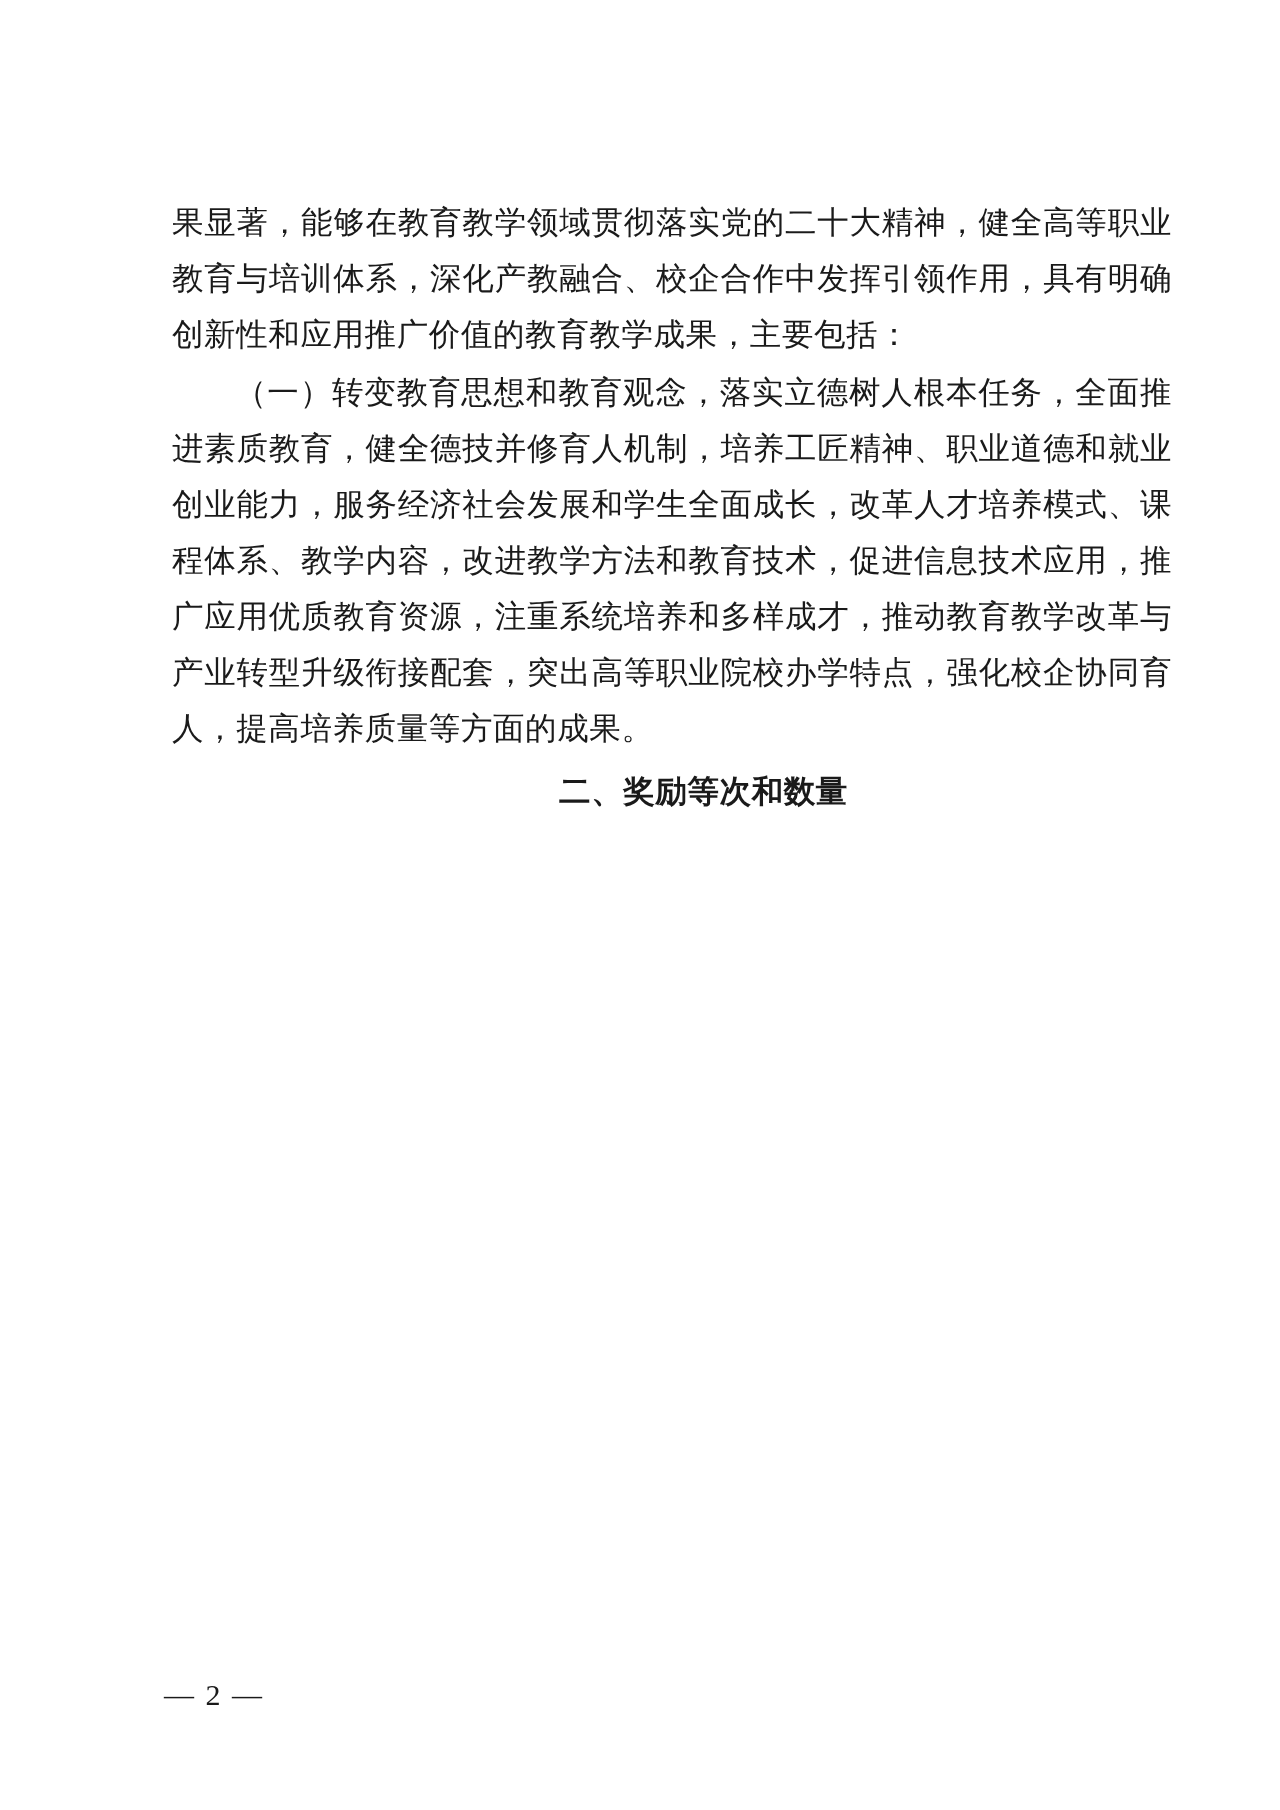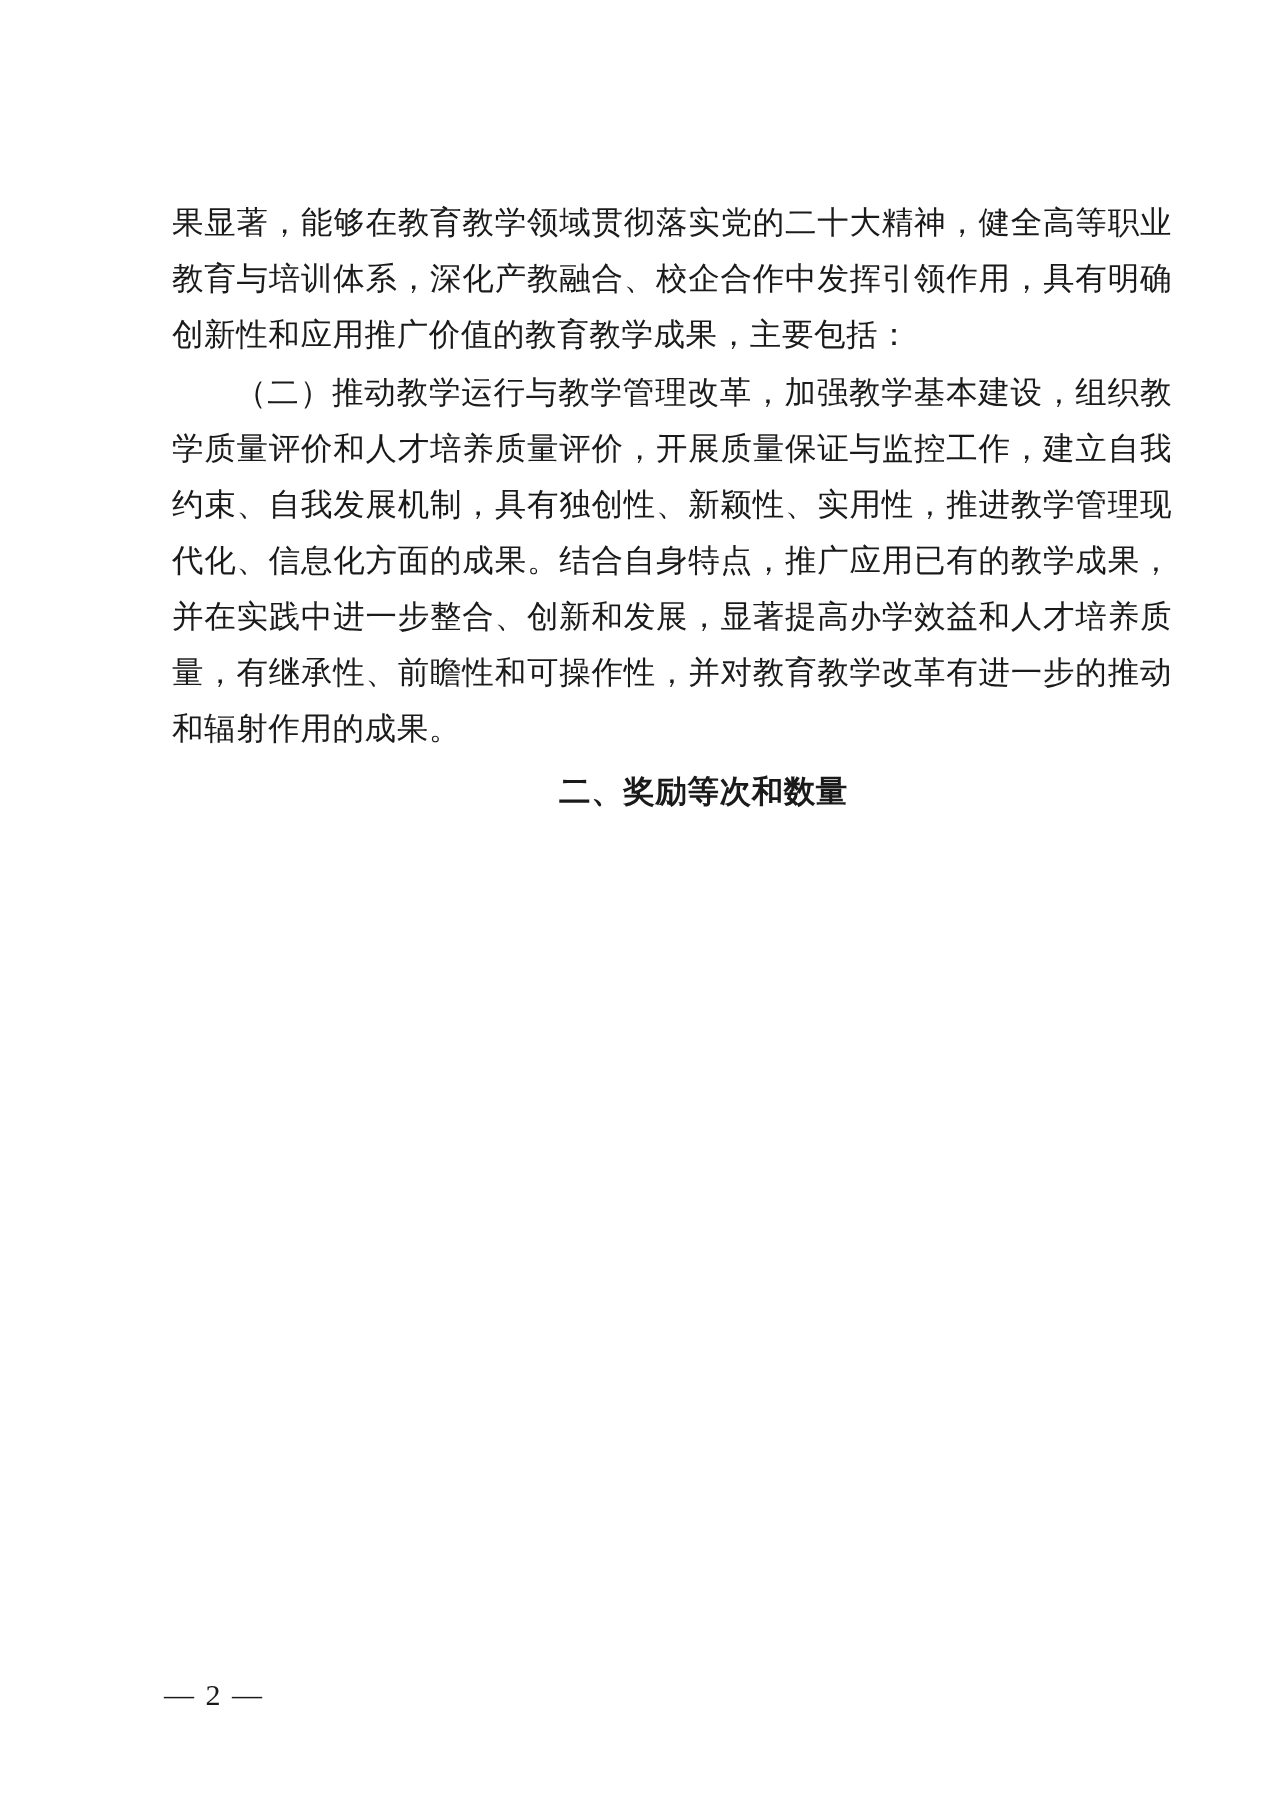--- a/index.html
+++ b/index.html
@@ -65,20 +65,20 @@
     color: #1a1a1a;
     font-family: "Liberation Serif", "DejaVu Serif", serif;
   }
 </style>
 </head>
 <body>
 
 <div class="page">
   <div class="doc-body">
     <p class="para">果显著，能够在教育教学领域贯彻落实党的二十大精神，健全高等职业教育与培训体系，深化产教融合、校企合作中发挥引领作用，具有明确创新性和应用推广价值的教育教学成果，主要包括：</p>
-    <p class="para indent">（二）推动教学运行与教学管理改革，加强教学基本建设，组织教学质量评价和人才培养质量评价，开展质量保证与监控工作，建立自我约束、自我发展机制，具有独创性、新颖性、实用性，推进教学管理现代化、信息化方面的成果。结合自身特点，推广应用已有的教学成果，并在实践中进一步整合、创新和发展，显著提高办学效益和人才培养质量，有继承性、前瞻性和可操作性，并对教育教学改革有进一步的推动和辐射作用的成果。</p>
+    <p class="para indent">（一）转变教育思想和教育观念，落实立德树人根本任务，全面推进素质教育，健全德技并修育人机制，培养工匠精神、职业道德和就业创业能力，服务经济社会发展和学生全面成长，改革人才培养模式、课程体系、教学内容，改进教学方法和教育技术，促进信息技术应用，推广应用优质教育资源，注重系统培养和多样成才，推动教育教学改革与产业转型升级衔接配套，突出高等职业院校办学特点，强化校企协同育人，提高培养质量等方面的成果。</p>
     <p class="heading">二、奖励等次和数量</p>
   </div>
 
   <div class="footer">
     <div class="page-number">— 2 —</div>
   </div>
 </div>
 
 </body></html>

